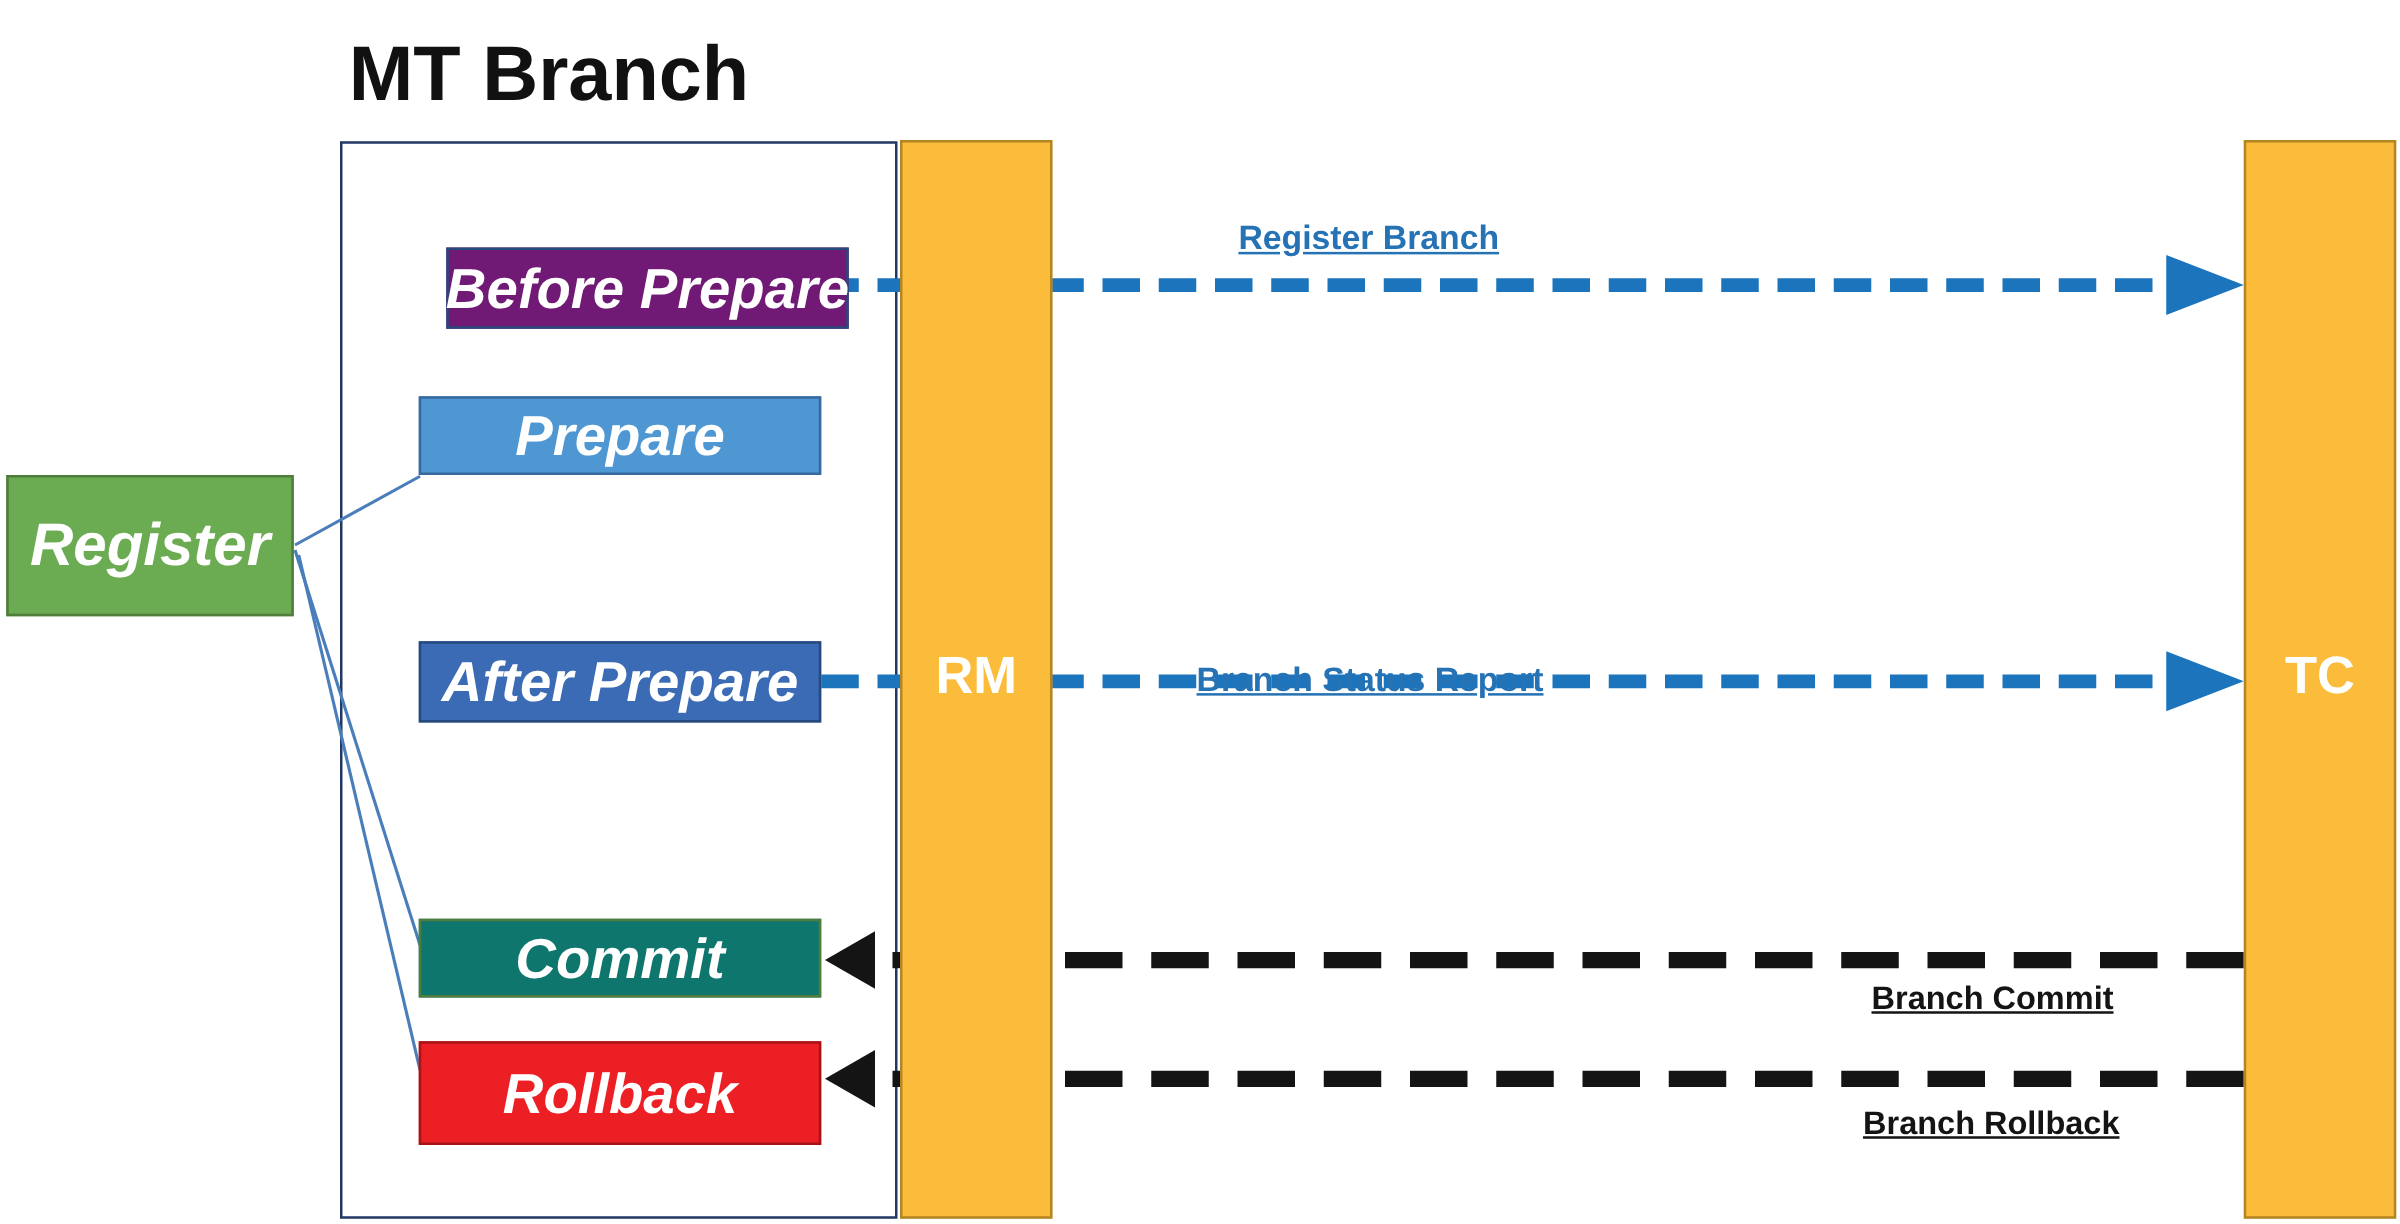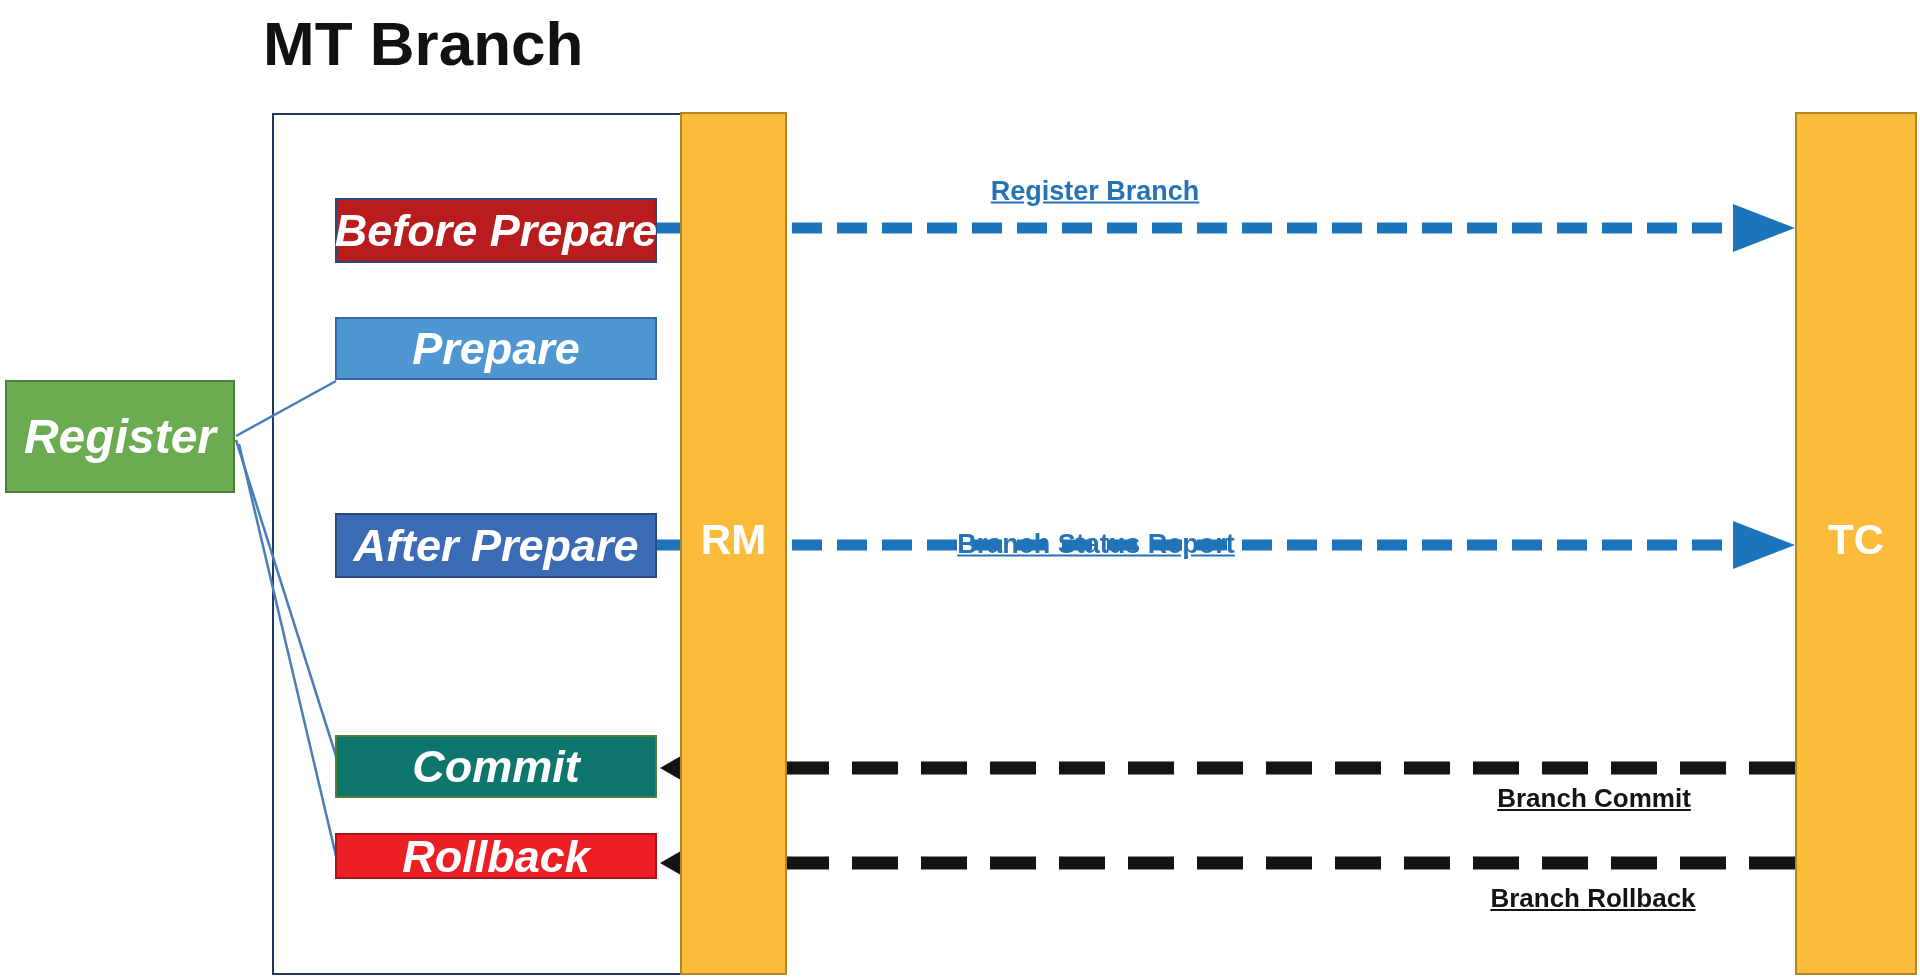--- a/index.html
+++ b/index.html
@@ -1,45 +1,45 @@
 <!DOCTYPE html>
 <html><head>
 <meta charset="utf-8">
 <style>
   html,body{margin:0;padding:0;background:#fff;}
   .canvas{
     position:relative;width:1920px;height:979px;overflow:hidden;
     font-family:"Liberation Sans",sans-serif;background:#fff;
   }
   .title{
-    position:absolute;left:263px;top:8px;margin:0;
+    position:absolute;left:263px;top:8px;margin:16px;
     font-size:62px;font-weight:700;color:#111;letter-spacing:0px;
   }
   .container-box{
     position:absolute;left:272px;top:113px;width:446px;height:862px;
     border:2px solid #1F3864;background:#fff;box-sizing:border-box;z-index:1;
   }
   .arrows{position:absolute;left:0;top:0;width:1920px;height:979px;z-index:2;pointer-events:none;}
   .box{
     position:absolute;display:flex;align-items:center;justify-content:center;
     box-sizing:border-box;z-index:3;color:#fff;font-style:italic;font-weight:600;
   }
   .box span{line-height:1;white-space:nowrap;}
   .business{left:5px;top:380px;width:230px;height:113px;border:2px solid #4F7D3B;font-size:48px;}
   .stage{width:322px;left:335px;font-size:45px;}
   .before-prepare{top:198px;height:65px;border:2px solid #28497E;}
   .prepare{top:317px;height:63px;border:2px solid #38699F;}
   .after-prepare{top:513px;height:65px;border:2px solid #28497E;}
   .commit{top:735px;height:63px;border:2px solid #4F7D3B;}
-  .rollback{top:833px;height:46px;border:2px solid #A61418;}
+  .rollback{top:833px;height:83px;border:2px solid #A61418;}
   .bar{
     position:absolute;top:112px;height:863px;z-index:4;
     border:2px solid rgba(110,80,10,0.5);box-sizing:border-box;
   }
-  .bar-rm{left:680px;width:107px;}
+  .bar-rm{left:720px;width:122px;}
   .bar-tc{left:1795px;width:122px;padding-left:16px;}
   .bar-label{
     position:absolute;left:0;top:405px;width:100%;text-align:center;
     color:#fff;font-weight:700;font-size:42px;line-height:1;
   }
   .msg-label{
     position:absolute;transform:translate(-50%,-50%);z-index:5;
     white-space:nowrap;line-height:1;text-decoration:underline;
   }
   .msg-blue{font-size:27px;font-weight:700;}
@@ -74,21 +74,21 @@
     <polygon points="660,768 700,745 700,791" fill="#141414"></polygon>
 
     <line x1="1795" y1="863" x2="702" y2="863" stroke-width="13" stroke-dasharray="46 23" stroke="#141414"></line>
     <polygon points="660,863 700,840 700,886" fill="#141414"></polygon>
   </svg>
 
   <div class="box business" style="background-color: rgb(107, 171, 81);">
     <span>Register</span>
   </div>
 
-  <div class="box stage before-prepare" style="background-color: #b91c1c;">
+  <div class="box stage before-prepare" style="background-color: #701a75; margin-left: 22px;">
     <span>Before Prepare</span>
   </div>
 
   <div class="box stage prepare" style="background-color: rgb(79, 151, 211);">
     <span>Prepare</span>
   </div>
 
   <div class="box stage after-prepare" style="background-color: rgb(58, 107, 180);">
     <span>After Prepare</span>
   </div>

